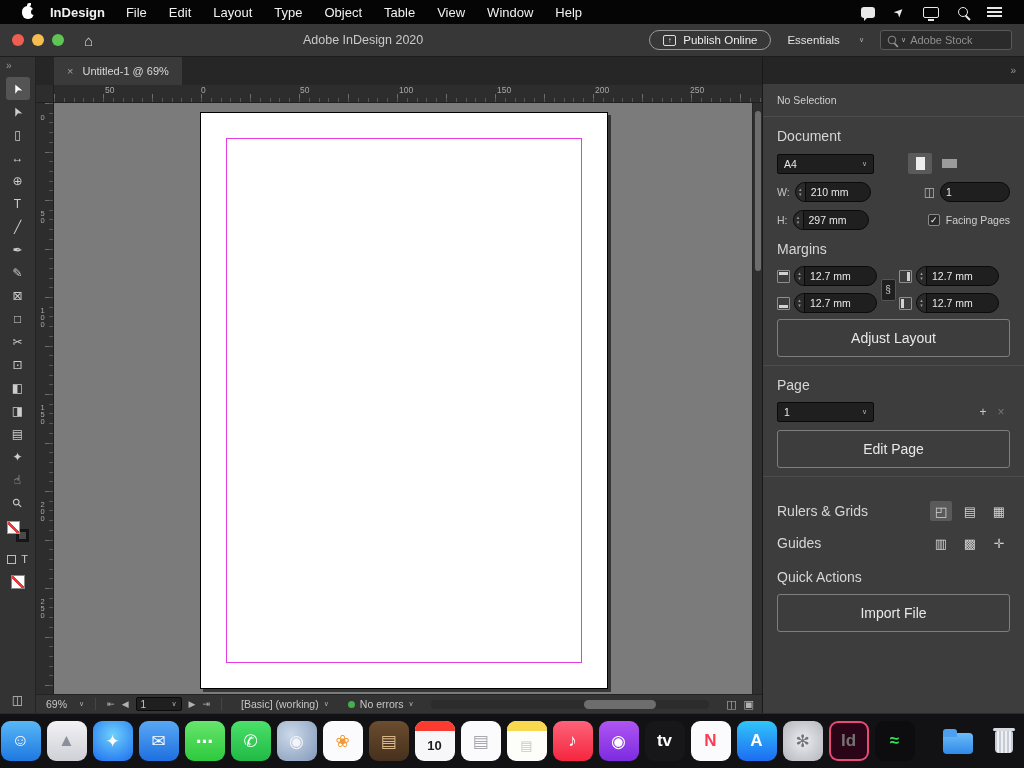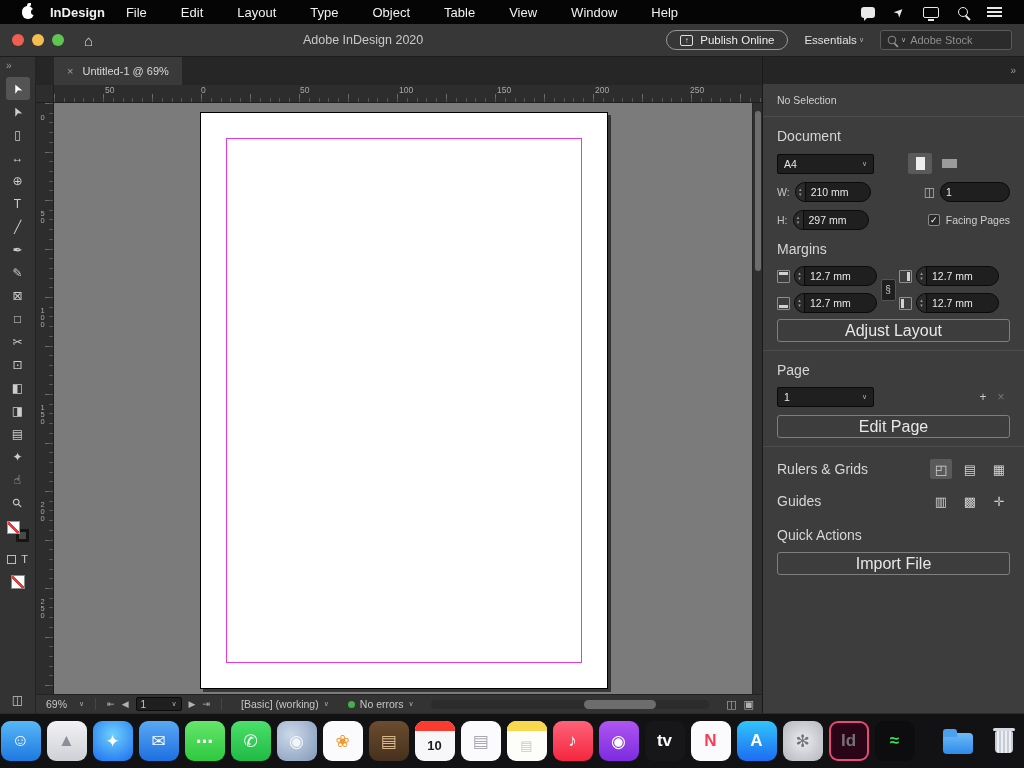--- a/index.html
+++ b/index.html
@@ -6,42 +6,42 @@
 html,body{width:1024px;height:768px;background:#000}
 body{font-family:"Liberation Sans","DejaVu Sans",sans-serif}
 #screen{width:1024px;height:768px;display:flex;flex-direction:column;overflow:hidden;background:#2d2d2d;position:relative}
 
 
 .menubar{height:24px;background:#050505;display:flex;align-items:center;padding:0 22px;color:#f1f1f1;font-size:13px;flex:0 0 auto}
 .apple{width:12px;height:13px;background:#fff;border-radius:45% 55% 48% 48%;position:relative;margin-right:16px}
 .apple::before{content:"";position:absolute;right:-3px;top:3px;width:6px;height:6px;background:#050505;border-radius:50%}
 .apple::after{content:"";position:absolute;top:-3px;left:5px;width:4px;height:4px;background:#fff;border-radius:60% 0 60% 0}
 .appname{font-weight:bold;margin-right:21px}
-.menuitems{display:flex;gap:34px}
+.menuitems{display:flex;gap:22px}
 .mbicons{margin-left:auto;display:flex;align-items:center;gap:19px}
 .bubble{width:14px;height:11px;background:#e8e8e8;border-radius:3px;position:relative}
 .bubble::after{content:"";position:absolute;left:3px;bottom:-3px;border:3px solid transparent;border-top-color:#e8e8e8;border-left-color:#e8e8e8}
 .plane{color:#e8e8e8;font-size:12px;transform:rotate(-45deg);display:inline-block}
 .disp{width:16px;height:11px;border:1.5px solid #e8e8e8;border-radius:2px;position:relative}
 .disp::after{content:"";position:absolute;left:4px;right:4px;bottom:-4px;height:1.5px;background:#e8e8e8}
 .mag{width:10px;height:10px;border:1.5px solid #e8e8e8;border-radius:50%;position:relative;flex:0 0 auto}
 .mag::after{content:"";position:absolute;width:6px;height:1.5px;background:#e8e8e8;right:-4px;bottom:-2px;transform:rotate(45deg)}
 .mlist{width:15px;height:10px;background:repeating-linear-gradient(180deg,#e8e8e8 0 2px,transparent 2px 4px)}
 
 
 .titlebar{height:33px;background:#373737;border-bottom:1px solid #1d1d1d;display:flex;align-items:center;padding:0 12px;position:relative;flex:0 0 auto}
 .lights{display:flex;gap:8px}
 .light{width:12px;height:12px;border-radius:50%}
 .light.red{background:#ee5f52}.light.yellow{background:#f5bd4f}.light.green{background:#5fc454}
 .homeicon{color:#d8d8d8;font-size:15px;margin-left:20px}
 .wintitle{position:absolute;left:303px;color:#c9c9c9;font-size:12.5px}
 .tbright{margin-left:auto;display:flex;align-items:center;gap:16px}
 .pubbtn{display:flex;align-items:center;gap:7px;border:1px solid #999;border-radius:13px;padding:3px 13px;color:#ececec;font-size:11.5px}
 .pubic{width:13px;height:11px;border:1px solid #ddd;border-radius:2px;font-size:8px;display:flex;align-items:center;justify-content:center;color:#ddd}
-.workspace{display:flex;align-items:center;gap:2px;color:#e2e2e2;font-size:11.5px}
+.workspace{display:flex;align-items:center;gap:19px;color:#e2e2e2;font-size:11.5px}
 .chev{font-size:7px;color:#b0b0b0}
 .stock{width:132px;height:20px;background:#2b2b2b;border:1px solid #5a5a5a;border-radius:3px;display:flex;align-items:center;gap:4px;padding:0 6px}
 .stock .mag{border-color:#9a9a9a;transform:scale(.85)}
 .stock .mag::after{background:#9a9a9a}
 .stocktext{color:#8f8f8f;font-size:11px}
 
 
 .main{flex:1;display:flex;min-height:0}
 .toolstrip{width:36px;background:#333;border-right:1px solid #232323;display:flex;flex-direction:column;align-items:center;padding:3px 0 6px;flex:0 0 auto}
 .collapse{color:#9a9a9a;font-size:10px;align-self:flex-start;padding-left:6px;height:17px}
@@ -128,21 +128,21 @@
 .mcell{display:flex;align-items:center;gap:4px}
 .mcell .fld{flex:1}
 .micon{width:13px;height:13px;border:1px solid #8e8e8e;border-radius:1px;position:relative;flex:0 0 auto}
 .micon::before{content:"";position:absolute;background:#d2d2d2}
 .m-top::before{left:1px;right:1px;top:1px;height:3px}
 .m-bottom::before{left:1px;right:1px;bottom:1px;height:3px}
 .m-left::before{top:1px;bottom:1px;left:1px;width:3px}
 .m-right::before{top:1px;bottom:1px;right:1px;width:3px}
 .mlinkwrap{grid-column:2;grid-row:1/3;display:flex;justify-content:center}
 .mlink{width:15px;height:22px;background:#1f1f1f;border:1px solid #555;border-radius:2px;display:flex;align-items:center;justify-content:center;color:#c9c9c9;font-size:10px}
-.pbtn{height:23px;border:1px solid #7e7e7e;border-radius:3px;display:flex;align-items:center;justify-content:center;font-size:16px;color:#e8e8e8;margin-bottom:8px}
+.pbtn{height:38px;border:1px solid #7e7e7e;border-radius:3px;display:flex;align-items:center;justify-content:center;font-size:14px;color:#e8e8e8;margin-bottom:8px}
 .pabtn{color:#c9c9c9;font-size:12px;width:18px;text-align:center}
 .pabtn.dim{color:#777}
 .gbtns{display:flex;gap:7px}
 .gbtn{width:22px;height:20px;display:flex;align-items:center;justify-content:center;color:#d2d2d2;font-size:13px;border-radius:2px}
 .gbtn.active{background:#5a5a5a}
 
 
 .dock{height:55px;background:#121214;border-top:1px solid #2a2a2c;display:flex;align-items:center;justify-content:center;gap:6px;flex:0 0 auto}
 .dicon{width:40px;height:40px;border-radius:9px;display:flex;align-items:center;justify-content:center;font-size:17px;font-weight:bold;position:relative;overflow:hidden;flex:0 0 auto}
 .dicon.cal{padding-top:9px;font-size:13px}
@@ -486,21 +486,21 @@
             <span>1</span>
             <span class="chev">∨</span>
           </div>
           <div class="spacer"></div>
           <span class="pabtn">+</span>
           <span class="pabtn dim">×</span>
         </div>
         <div class="pbtn">Edit Page</div>
         <div class="pdiv"></div>
 
-        <div class="prow" style="margin-top:12px">
+        <div class="prow" style="margin-top:24px">
           <span class="phead" style="margin:0">Rulers &amp; Grids</span>
           <div class="spacer"></div>
           <div class="gbtns">
 
           <span class="gbtn active">
                 <span>◰</span>
               </span>
               <span class="gbtn">
                 <span>▤</span>
               </span>

